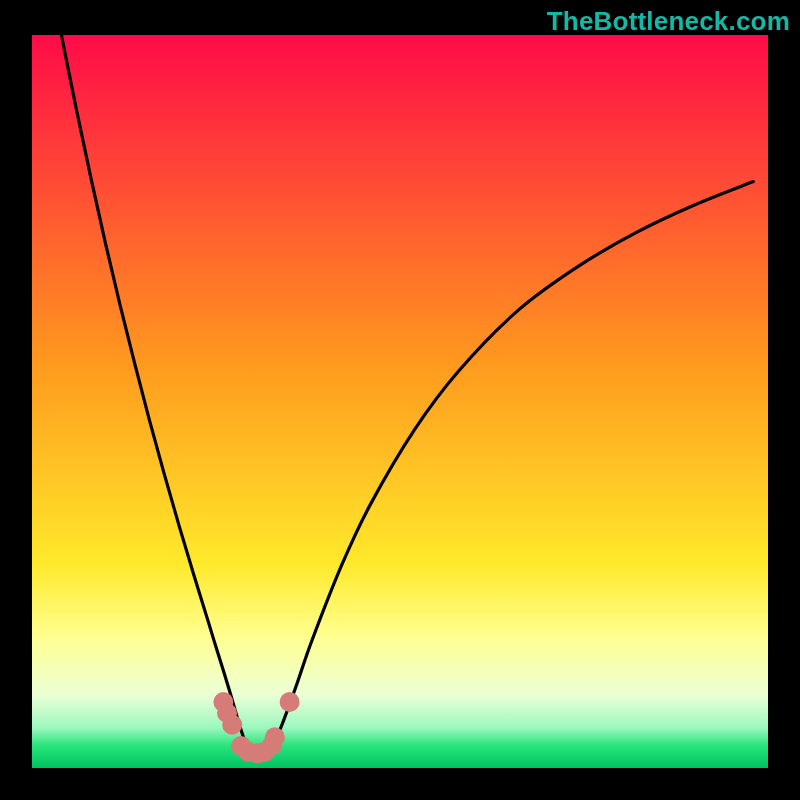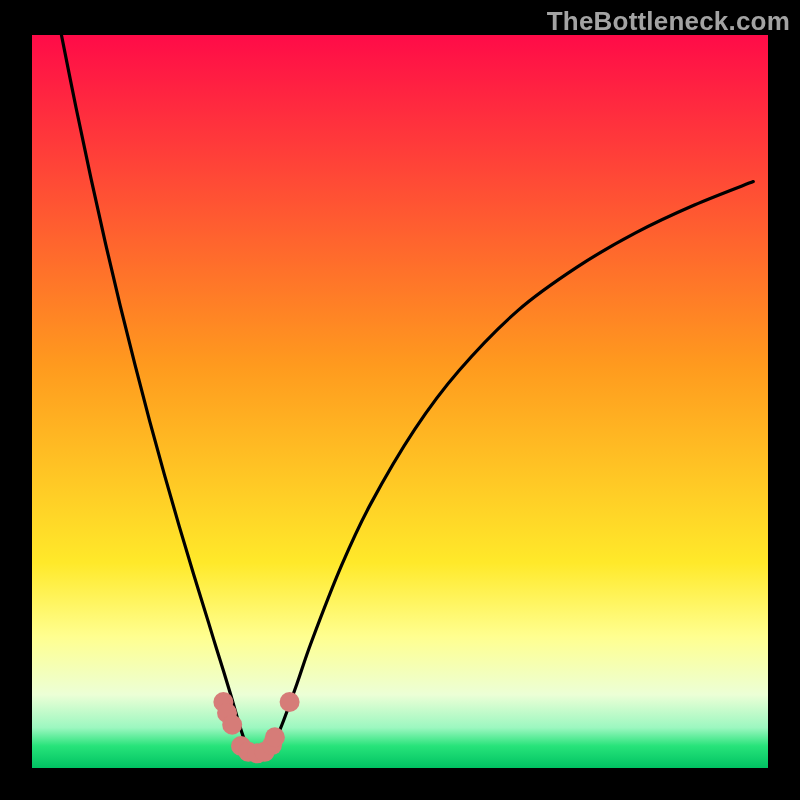--- a/index.html
+++ b/index.html
@@ -15,21 +15,21 @@
     left: 0;
     top: 0;
     width: 800px;
     height: 800px;
     background: #000;
   }
   .watermark {
     position: absolute;
     top: 6px;
     right: 10px;
-    color: #a3a3a3;
+    color: #14b8a6;
     font-family: Arial, Helvetica, sans-serif;
     font-size: 26px;
     font-weight: 600;
     letter-spacing: 0.2px;
     user-select: none;
   }
   svg {
     position: absolute;
     left: 0;
     top: 0;

